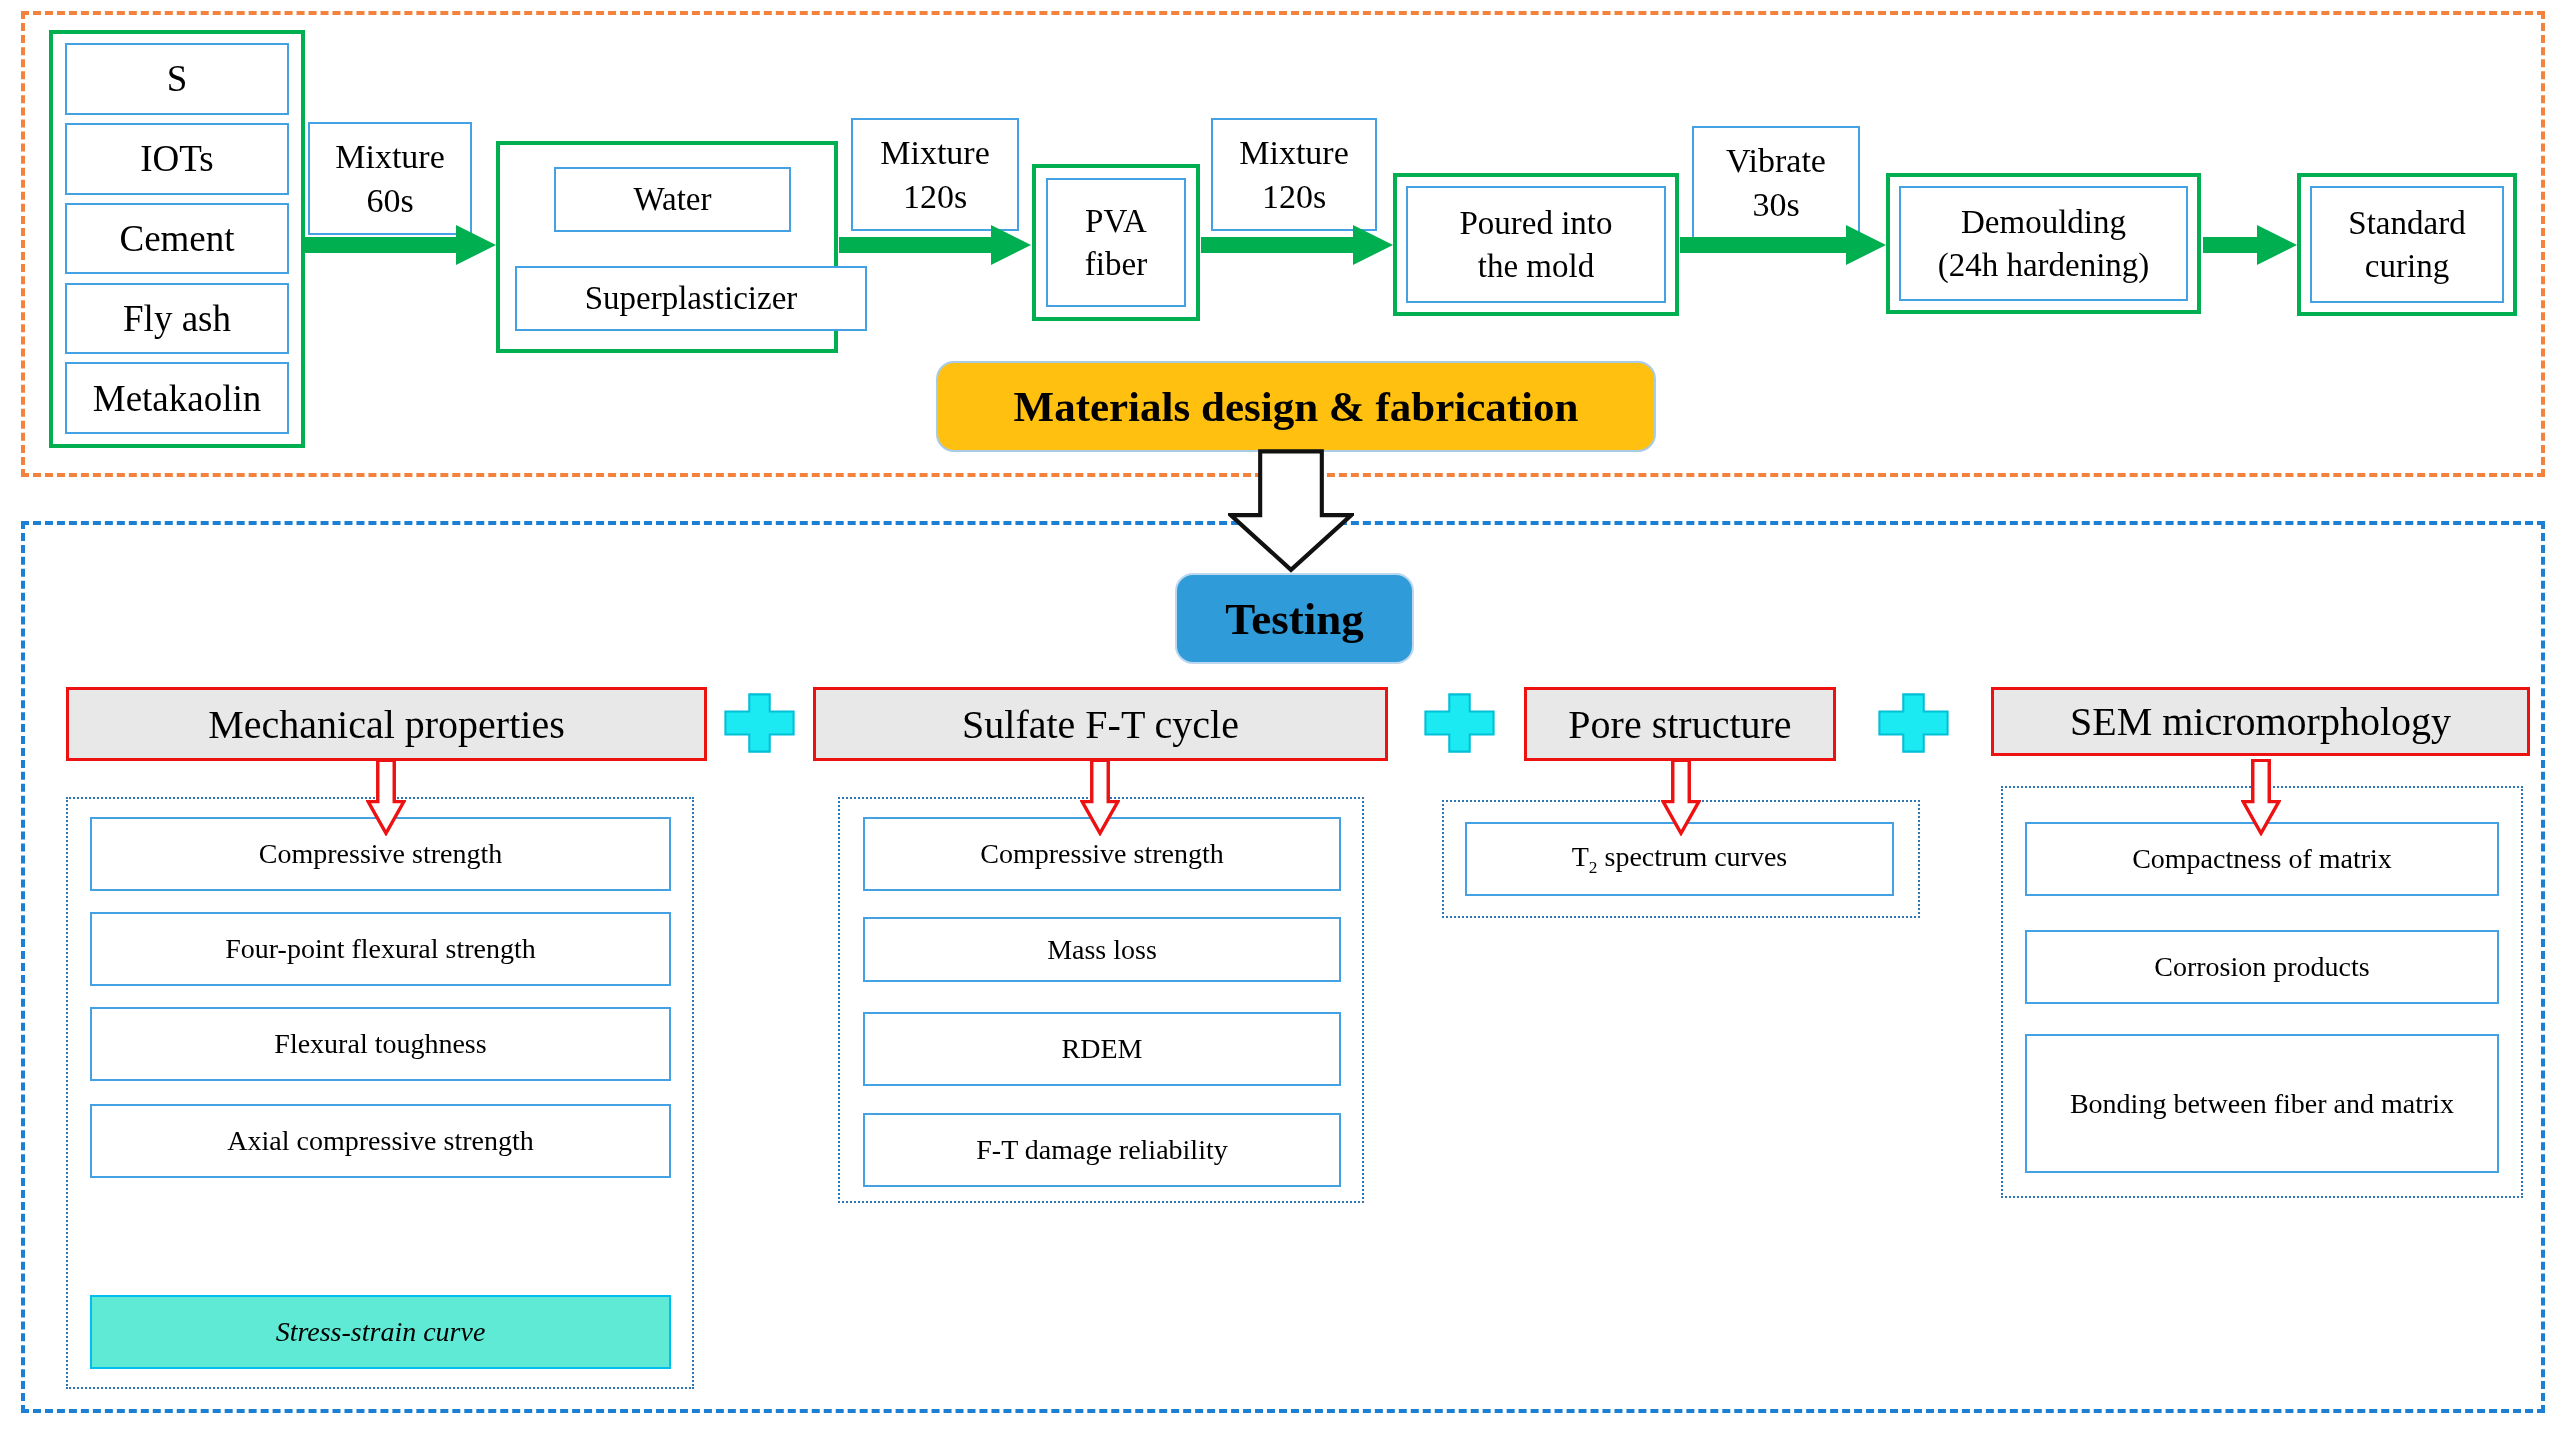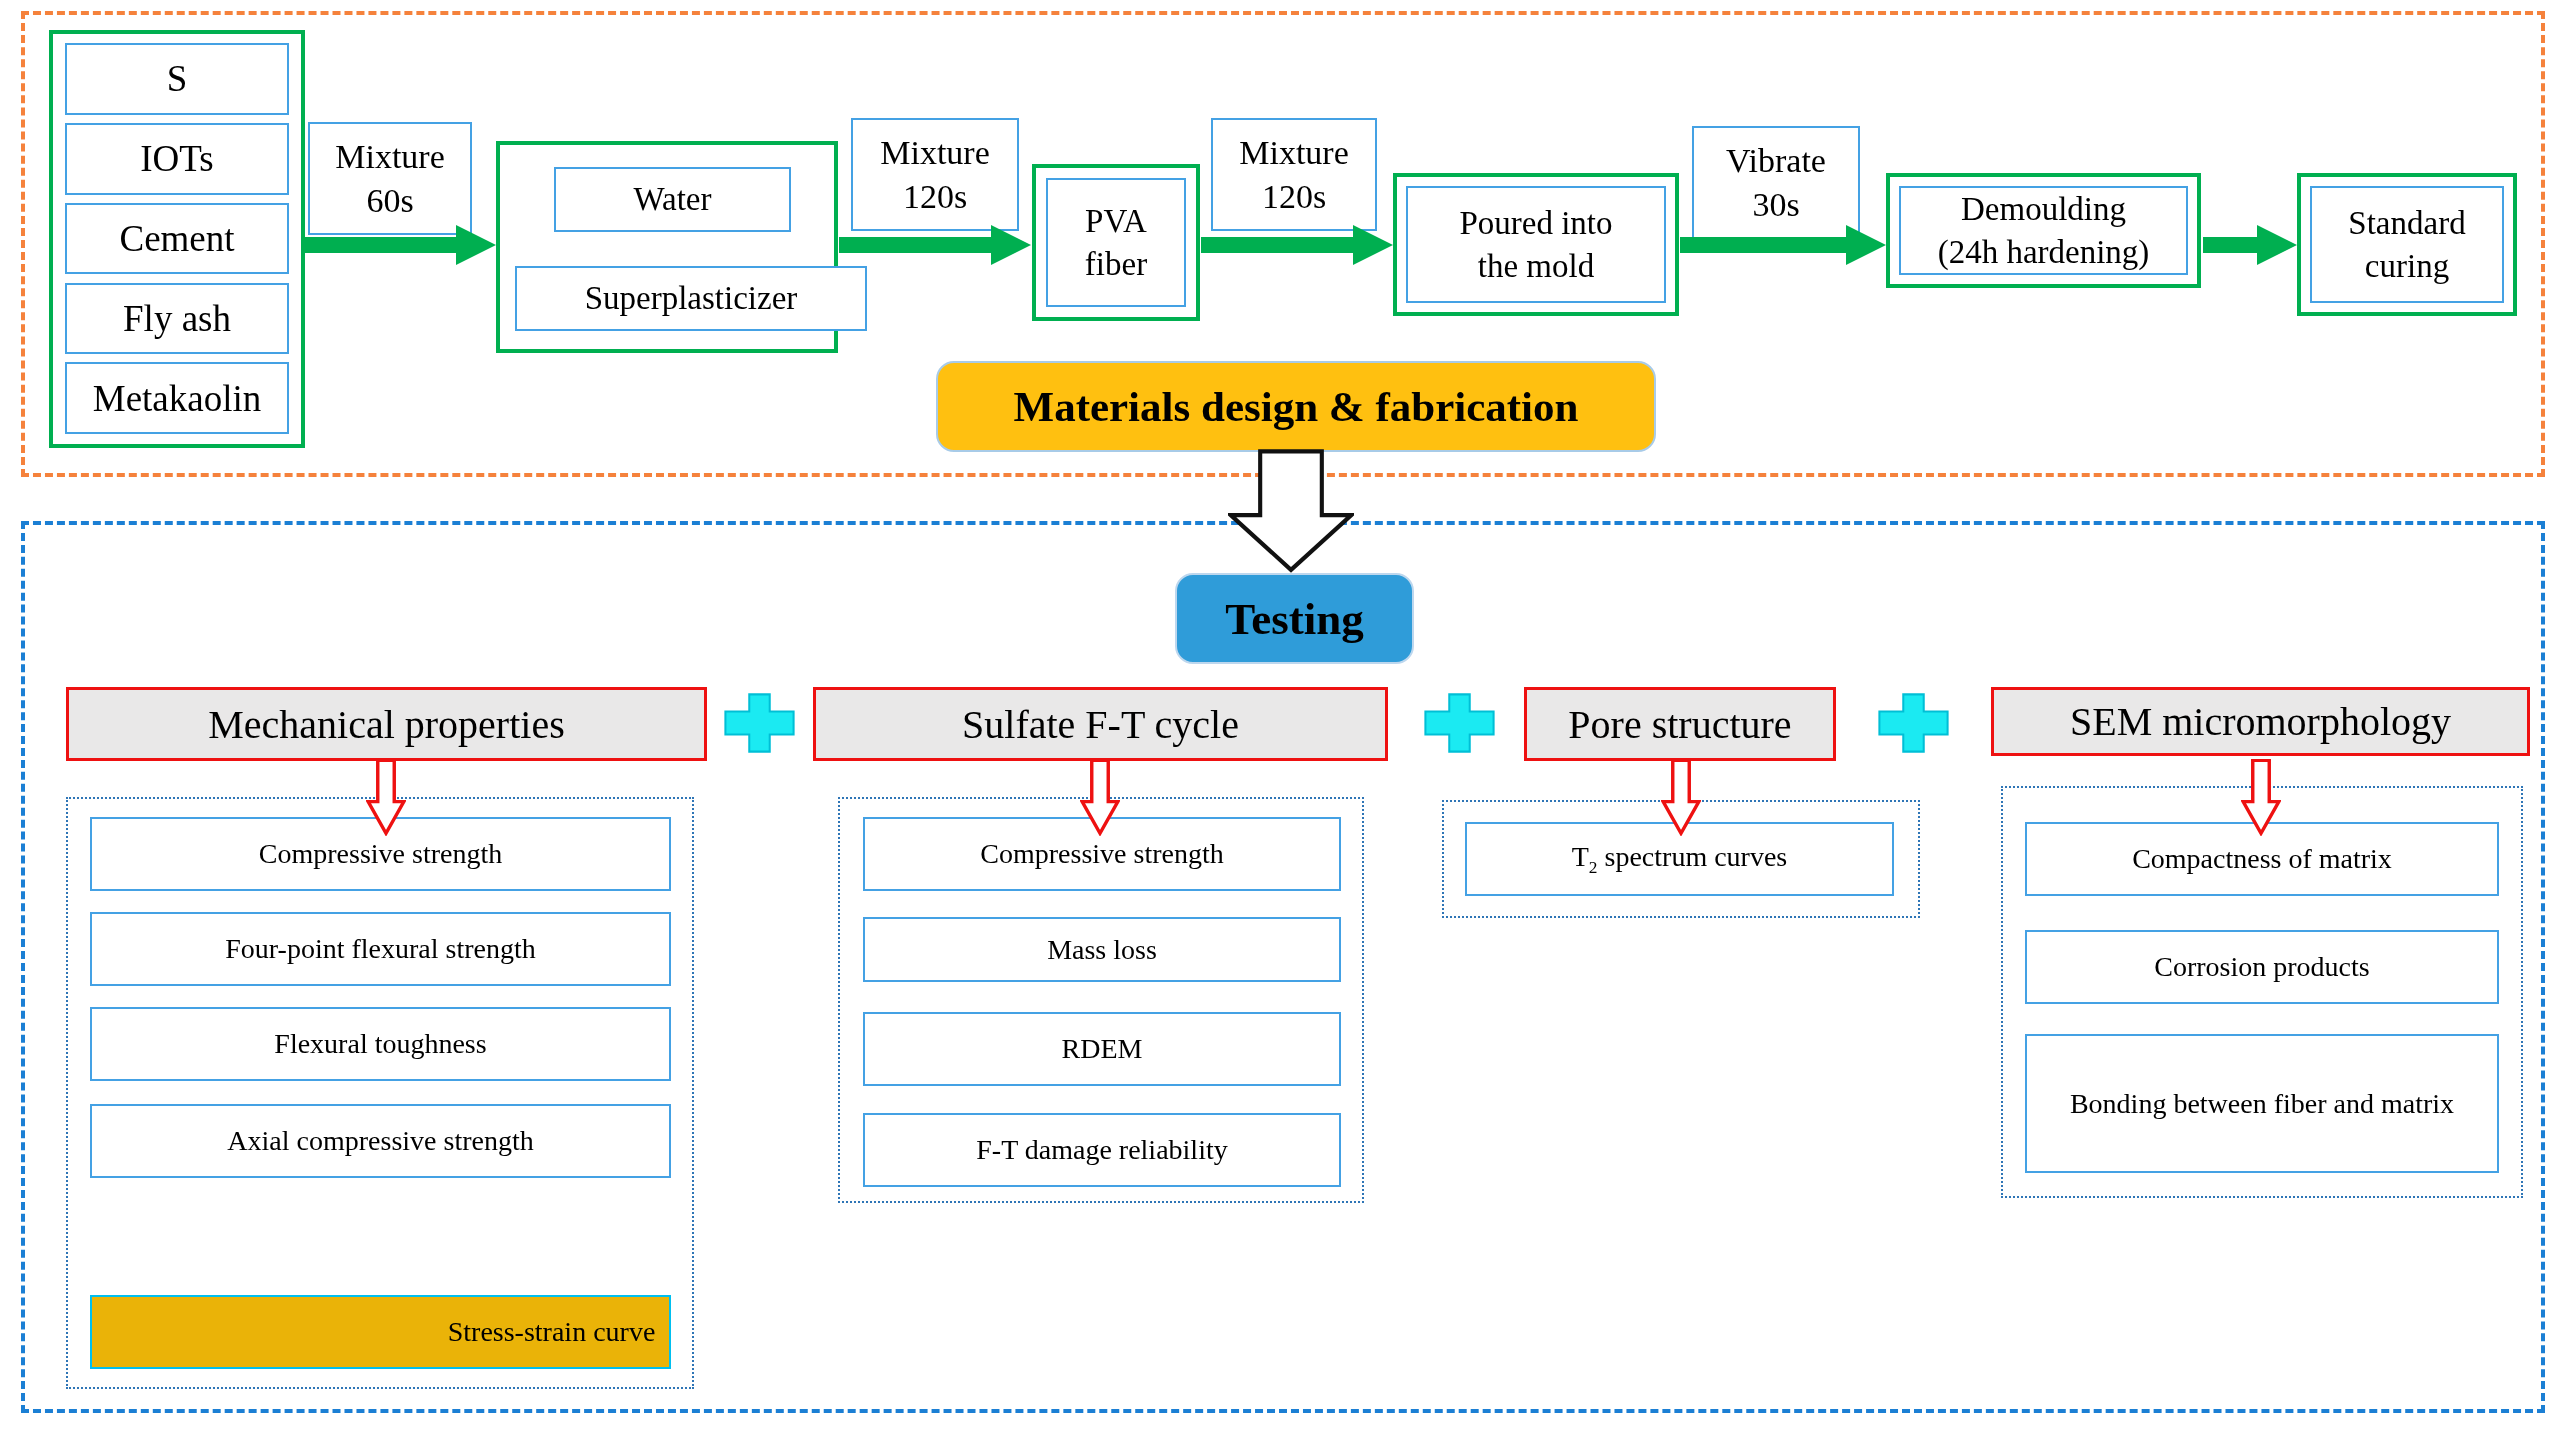--- a/index.html
+++ b/index.html
@@ -17,21 +17,21 @@
   }
   html,body{margin:0;padding:0;background:#ffffff;}
   body{font-family:"Liberation Serif","DejaVu Serif",serif;color:#000;}
   .canvas{position:relative;width:2576px;height:1444px;background:#fff;overflow:hidden;}
   .abs{position:absolute;box-sizing:border-box;}
   .sec{position:absolute;box-sizing:border-box;}
   .fab-sec{border:4.8px dashed var(--orange-dash);}
   .test-sec{border:4.8px dashed var(--blue-dash);}
   .greenbox{border:4.1px solid var(--green);background:#fff;}
   .bluebox{border:2.7px solid var(--blue);background:#fff;display:flex;align-items:center;justify-content:center;text-align:center;}
-  .cyanbox{border:2.7px solid var(--cyan);background:#eab308;display:flex;align-items:center;justify-content:flex-end;text-align:center;}
+  .cyanbox{border:2.7px solid var(--cyan);background:#5eead4;display:flex;align-items:center;justify-content:center;text-align:center;font-style:italic;}
   .ingredients{display:flex;flex-direction:column;gap:8.2px;padding:9.6px 12.4px;}
   .ingredients .bluebox{flex:1;font-size:37px;}
   .mix-label{font-size:34px;line-height:1.28;}
   .station-text{font-size:33px;line-height:1.3;}
   .harrow{position:absolute;height:40px;}
   .harrow .shaft{position:absolute;left:0;right:36px;top:12.4px;bottom:12.4px;background:var(--green);}
   .harrow .head{position:absolute;right:0;top:0;width:0;height:0;border-top:20px solid transparent;border-bottom:20px solid transparent;border-left:40px solid var(--green);}
   .badge-gold{background:var(--gold);border:2.7px solid #A8CBE8;border-radius:18px;display:flex;align-items:center;justify-content:center;font-size:43px;font-weight:bold;}
   .badge-test{background:var(--test-blue);border:2.1px solid #BDD7EE;border-radius:18px;display:flex;align-items:center;justify-content:center;font-size:45px;font-weight:bold;}
   .cat-header{background:var(--gray-fill);border:3.4px solid var(--red);display:flex;align-items:center;justify-content:center;font-size:40px;}
@@ -131,21 +131,21 @@
 
   <div class="abs greenbox" style="left:1393px;top:173px;width:286px;height:143px;">
     <div class="abs bluebox station-text" style="left:9px;top:9px;right:9px;bottom:9px;">
       <div>
           <div>Poured into</div>
           <div>the mold</div>
         </div>
     </div>
   </div>
 
-  <div class="abs greenbox" style="left:1886px;top:173px;width:315px;height:115px;">
+  <div class="abs greenbox" style="left:1886px;top:173px;width:315px;height:141px;">
     <div class="abs bluebox station-text" style="left:9px;top:9px;right:9px;bottom:9px;">
       <div>
           <div>Demoulding</div>
           <div>(24h hardening)</div>
         </div>
     </div>
   </div>
 
   <div class="abs greenbox" style="left:2297px;top:173px;width:220px;height:143px;">
     <div class="abs bluebox station-text" style="left:9px;top:9px;right:9px;bottom:9px;">

